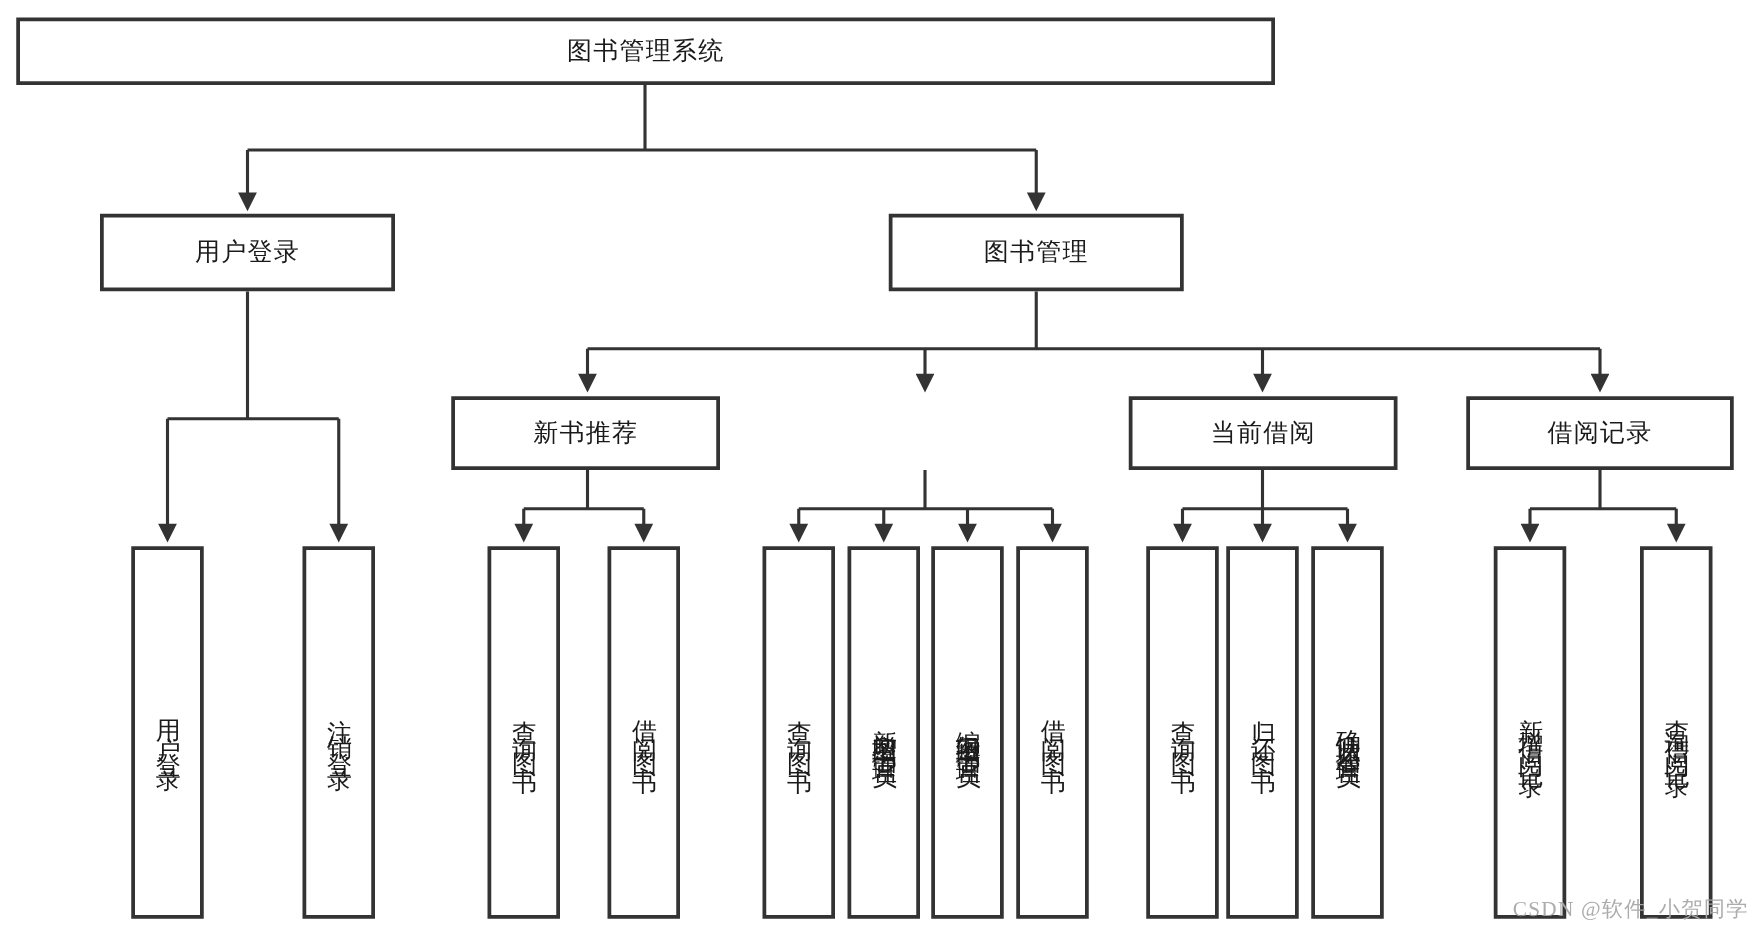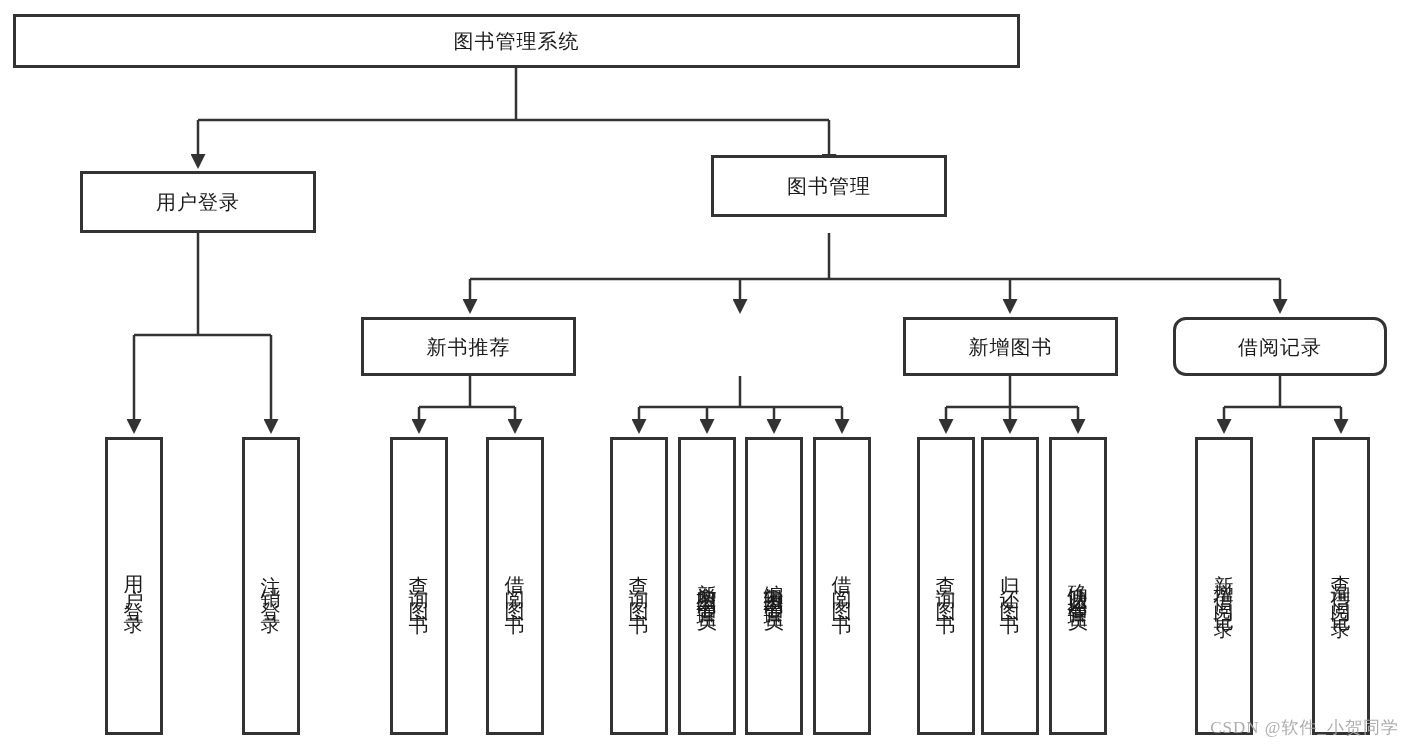--- a/index.html
+++ b/index.html
@@ -47,25 +47,25 @@
     text-orientation: mixed;
     font-size: 20px;
     line-height: 1;
   }
   .v4 { letter-spacing: 13px; }
   .v6 { letter-spacing: 9px; }
   .v9 { letter-spacing: 4px; }
   
   .n-root   { left: 13px;   top: 14px;  width: 1007px; height: 54px; }
   .n-login  { left: 80px;   top: 171px; width: 236px;  height: 62px; }
-  .n-mgmt   { left: 711px;  top: 155px; width: 236px;  height: 62px; }
+  .n-mgmt   { left: 711px;  top: 171px; width: 236px;  height: 62px; }
   .n-newrec { left: 361px;  top: 317px; width: 215px;  height: 59px; }
   .n-borrow { left: 633px;  top: 317px; width: 215px;  height: 59px; }
   .n-curr   { left: 903px;  top: 317px; width: 215px;  height: 59px; }
-  .n-rec    { left: 1173px; top: 317px; width: 214px;  height: 59px; border-radius: 13px; }
+  .n-rec    { left: 1173px; top: 317px; width: 214px;  height: 59px; }
   .lf       { top: 437px; height: 298px; width: 58px; }
   .lf-1  { left: 105px;  }
   .lf-2  { left: 242px;  }
   .lf-3  { left: 390px;  }
   .lf-4  { left: 486px;  }
   .lf-5  { left: 610px;  }
   .lf-6  { left: 678px;  }
   .lf-7  { left: 745px;  }
   .lf-8  { left: 813px;  }
   .lf-9  { left: 917px;  }
@@ -147,21 +147,21 @@
     <span class="hlabel">用户登录</span>
   </div>
   <div class="node n-mgmt">
     <span class="hlabel">图书管理</span>
   </div>
 
   <div class="node n-newrec">
     <span class="hlabel">新书推荐</span>
   </div>
   <div class="node n-curr">
-    <span class="hlabel">新增图书</span>
+    <span class="hlabel">当前借阅</span>
   </div>
   <div class="node n-rec">
     <span class="hlabel">借阅记录</span>
   </div>
 
   <div class="leaf lf lf-1">
     <span class="vlabel v4">用户登录</span>
   </div>
   <div class="leaf lf lf-2">
     <span class="vlabel v4">注销登录</span>

